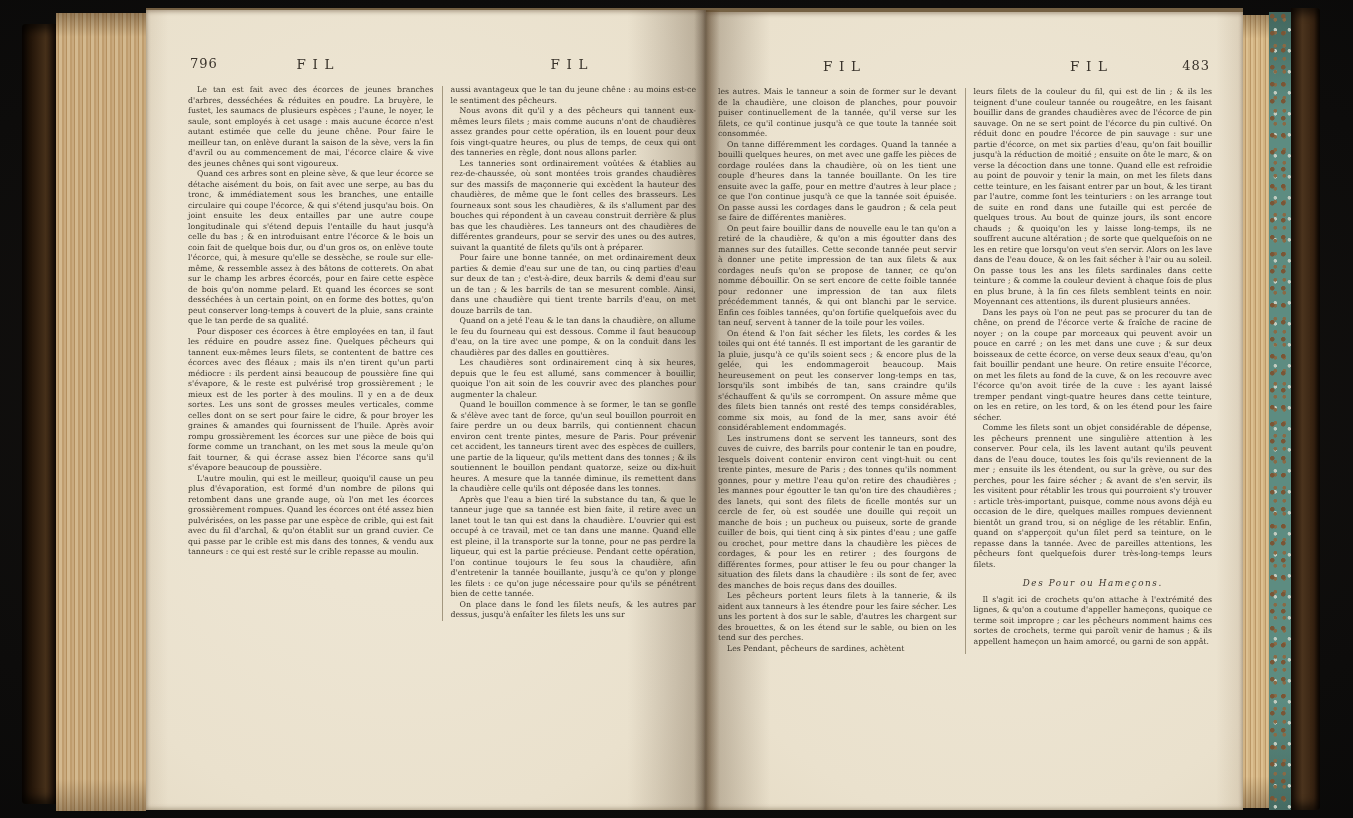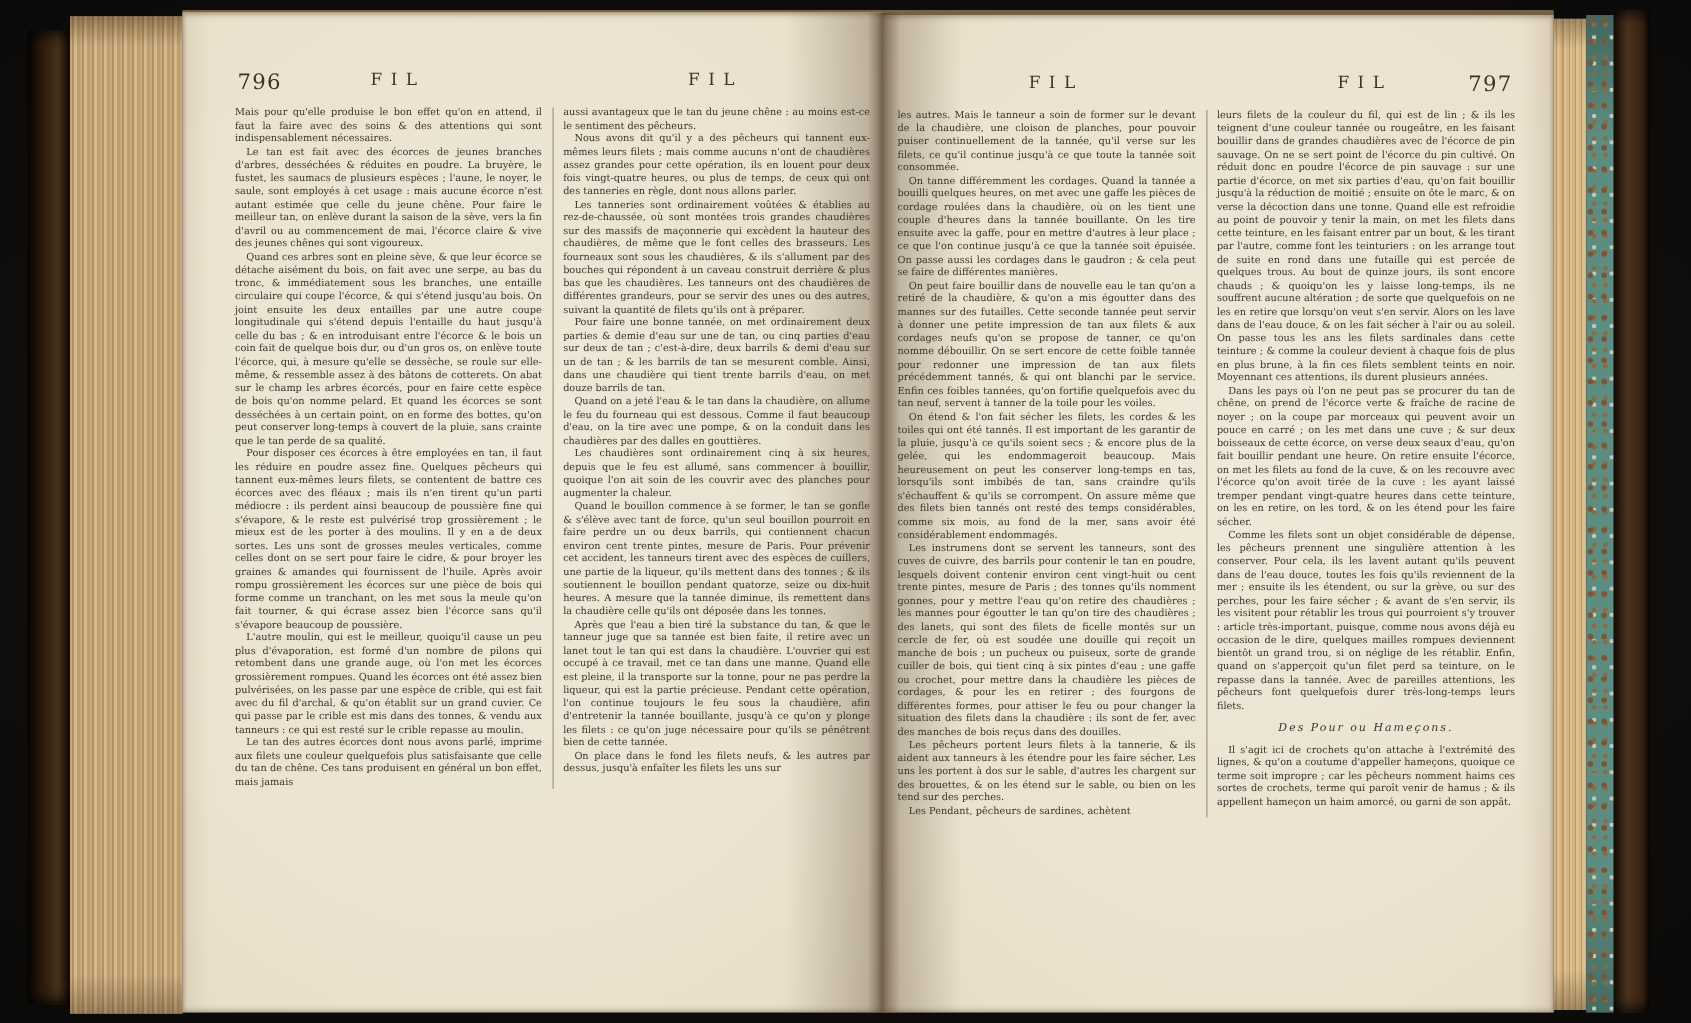--- a/index.html
+++ b/index.html
@@ -50,21 +50,21 @@
     box-shadow:inset 0 6px 8px rgba(0,0,0,.55), inset 0 -6px 8px rgba(0,0,0,.55);}
 
   
   .page-inner{position:absolute;color:#37322a;}
   .page-left .page-inner{left:42px;top:46px;width:508px;}
   .page-right .page-inner{left:12px;top:46px;width:494px;}
   .page-header{position:relative;display:flex;height:18px;align-items:baseline;
     font-size:13.5px;color:#3a342c;}
   .page-header .half{flex:1;text-align:center;}
   .running-head{letter-spacing:.5em;margin-left:.5em;}
-  .page-num{position:absolute;top:0;font-size:17px;letter-spacing:1px;text-align:center;}
+  .page-num{position:absolute;top:0;font-size:13px;letter-spacing:1px;text-align:center;}
   .page-num.pn-left{left:2px;}
   .page-num.pn-right{right:2px;}
   .cols{display:flex;margin-top:11px;align-items:stretch;}
   .col{flex:1;text-align:justify;font-size:7.8px;line-height:10.5px;
     color:#3a352c;text-rendering:optimizeLegibility;}
   .rule{width:1px;margin:1px 8px 0 8px;background:#a3977f;}
   .col p{margin:0;}
   .col p.ind{text-indent:9px;}
   .col p.noind{text-indent:0;}
   .col p.sect-head{text-align:center;font-style:italic;font-size:8.8px;
@@ -81,26 +81,24 @@
 
     <div class="page page-left">
       <div class="page-inner">
         <div class="page-header">
           <span class="page-num pn-left">796</span>
           <span class="half running-head">FIL</span>
           <span class="half running-head">FIL</span>
         </div>
         <div class="cols">
           <div class="col">
-              <p class="noind">Mais pour qu'elle produise le bon effet qu'on en attend, il faut la faire avec des soins &amp; des attentions qui sont indispensablement nécessaires.</p>
               <p class="ind">Le tan est fait avec des écorces de jeunes branches d'arbres, desséchées &amp; réduites en poudre. La bruyère, le fustet, les saumacs de plusieurs espèces ; l'aune, le noyer, le saule, sont employés à cet usage : mais aucune écorce n'est autant estimée que celle du jeune chêne. Pour faire le meilleur tan, on enlève durant la saison de la sève, vers la fin d'avril ou au commencement de mai, l'écorce claire &amp; vive des jeunes chênes qui sont vigoureux.</p>
               <p class="ind">Quand ces arbres sont en pleine sève, &amp; que leur écorce se détache aisément du bois, on fait avec une serpe, au bas du tronc, &amp; immédiatement sous les branches, une entaille circulaire qui coupe l'écorce, &amp; qui s'étend jusqu'au bois. On joint ensuite les deux entailles par une autre coupe longitudinale qui s'étend depuis l'entaille du haut jusqu'à celle du bas ; &amp; en introduisant entre l'écorce &amp; le bois un coin fait de quelque bois dur, ou d'un gros os, on enlève toute l'écorce, qui, à mesure qu'elle se dessèche, se roule sur elle-même, &amp; ressemble assez à des bâtons de cotterets. On abat sur le champ les arbres écorcés, pour en faire cette espèce de bois qu'on nomme pelard. Et quand les écorces se sont desséchées à un certain point, on en forme des bottes, qu'on peut conserver long-temps à couvert de la pluie, sans crainte que le tan perde de sa qualité.</p>
               <p class="ind">Pour disposer ces écorces à être employées en tan, il faut les réduire en poudre assez fine. Quelques pêcheurs qui tannent eux-mêmes leurs filets, se contentent de battre ces écorces avec des fléaux ; mais ils n'en tirent qu'un parti médiocre : ils perdent ainsi beaucoup de poussière fine qui s'évapore, &amp; le reste est pulvérisé trop grossièrement ; le mieux est de les porter à des moulins. Il y en a de deux sortes. Les uns sont de grosses meules verticales, comme celles dont on se sert pour faire le cidre, &amp; pour broyer les graines &amp; amandes qui fournissent de l'huile. Après avoir rompu grossièrement les écorces sur une pièce de bois qui forme comme un tranchant, on les met sous la meule qu'on fait tourner, &amp; qui écrase assez bien l'écorce sans qu'il s'évapore beaucoup de poussière.</p>
               <p class="ind">L'autre moulin, qui est le meilleur, quoiqu'il cause un peu plus d'évaporation, est formé d'un nombre de pilons qui retombent dans une grande auge, où l'on met les écorces grossièrement rompues. Quand les écorces ont été assez bien pulvérisées, on les passe par une espèce de crible, qui est fait avec du fil d'archal, &amp; qu'on établit sur un grand cuvier. Ce qui passe par le crible est mis dans des tonnes, &amp; vendu aux tanneurs : ce qui est resté sur le crible repasse au moulin.</p>
-              <p class="ind">Le tan des autres écorces dont nous avons parlé, imprime aux filets une couleur quelquefois plus satisfaisante que celle du tan de chêne. Ces tans produisent en général un bon effet, mais jamais</p>
             </div>
           <div class="rule"></div>
           <div class="col">
               <p class="noind">aussi avantageux que le tan du jeune chêne : au moins est-ce le sentiment des pêcheurs.</p>
               <p class="ind">Nous avons dit qu'il y a des pêcheurs qui tannent eux-mêmes leurs filets ; mais comme aucuns n'ont de chaudières assez grandes pour cette opération, ils en louent pour deux fois vingt-quatre heures, ou plus de temps, de ceux qui ont des tanneries en règle, dont nous allons parler.</p>
               <p class="ind">Les tanneries sont ordinairement voûtées &amp; établies au rez-de-chaussée, où sont montées trois grandes chaudières sur des massifs de maçonnerie qui excèdent la hauteur des chaudières, de même que le font celles des brasseurs. Les fourneaux sont sous les chaudières, &amp; ils s'allument par des bouches qui répondent à un caveau construit derrière &amp; plus bas que les chaudières. Les tanneurs ont des chaudières de différentes grandeurs, pour se servir des unes ou des autres, suivant la quantité de filets qu'ils ont à préparer.</p>
               <p class="ind">Pour faire une bonne tannée, on met ordinairement deux parties &amp; demie d'eau sur une de tan, ou cinq parties d'eau sur deux de tan ; c'est-à-dire, deux barrils &amp; demi d'eau sur un de tan ; &amp; les barrils de tan se mesurent comble. Ainsi, dans une chaudière qui tient trente barrils d'eau, on met douze barrils de tan.</p>
               <p class="ind">Quand on a jeté l'eau &amp; le tan dans la chaudière, on allume le feu du fourneau qui est dessous. Comme il faut beaucoup d'eau, on la tire avec une pompe, &amp; on la conduit dans les chaudières par des dalles en gouttières.</p>
               <p class="ind">Les chaudières sont ordinairement cinq à six heures, depuis que le feu est allumé, sans commencer à bouillir, quoique l'on ait soin de les couvrir avec des planches pour augmenter la chaleur.</p>
               <p class="ind">Quand le bouillon commence à se former, le tan se gonfle &amp; s'élève avec tant de force, qu'un seul bouillon pourroit en faire perdre un ou deux barrils, qui contiennent chacun environ cent trente pintes, mesure de Paris. Pour prévenir cet accident, les tanneurs tirent avec des espèces de cuillers, une partie de la liqueur, qu'ils mettent dans des tonnes ; &amp; ils soutiennent le bouillon pendant quatorze, seize ou dix-huit heures. A mesure que la tannée diminue, ils remettent dans la chaudière celle qu'ils ont déposée dans les tonnes.</p>
@@ -109,21 +107,21 @@
             </div>
         </div>
       </div>
     </div>
 
     <div class="page page-right">
       <div class="page-inner">
         <div class="page-header">
           <span class="half running-head">FIL</span>
           <span class="half running-head">FIL</span>
-          <span class="page-num pn-right">797</span>
+          <span class="page-num pn-right">483</span>
         </div>
         <div class="cols">
           <div class="col">
               <p class="noind">les autres. Mais le tanneur a soin de former sur le devant de la chaudière, une cloison de planches, pour pouvoir puiser continuellement de la tannée, qu'il verse sur les filets, ce qu'il continue jusqu'à ce que toute la tannée soit consommée.</p>
               <p class="ind">On tanne différemment les cordages. Quand la tannée a bouilli quelques heures, on met avec une gaffe les pièces de cordage roulées dans la chaudière, où on les tient une couple d'heures dans la tannée bouillante. On les tire ensuite avec la gaffe, pour en mettre d'autres à leur place ; ce que l'on continue jusqu'à ce que la tannée soit épuisée. On passe aussi les cordages dans le gaudron ; &amp; cela peut se faire de différentes manières.</p>
               <p class="ind">On peut faire bouillir dans de nouvelle eau le tan qu'on a retiré de la chaudière, &amp; qu'on a mis égoutter dans des mannes sur des futailles. Cette seconde tannée peut servir à donner une petite impression de tan aux filets &amp; aux cordages neufs qu'on se propose de tanner, ce qu'on nomme débouillir. On se sert encore de cette foible tannée pour redonner une impression de tan aux filets précédemment tannés, &amp; qui ont blanchi par le service. Enfin ces foibles tannées, qu'on fortifie quelquefois avec du tan neuf, servent à tanner de la toile pour les voiles.</p>
               <p class="ind">On étend &amp; l'on fait sécher les filets, les cordes &amp; les toiles qui ont été tannés. Il est important de les garantir de la pluie, jusqu'à ce qu'ils soient secs ; &amp; encore plus de la gelée, qui les endommageroit beaucoup. Mais heureusement on peut les conserver long-temps en tas, lorsqu'ils sont imbibés de tan, sans craindre qu'ils s'échauffent &amp; qu'ils se corrompent. On assure même que des filets bien tannés ont resté des temps considérables, comme six mois, au fond de la mer, sans avoir été considérablement endommagés.</p>
               <p class="ind">Les instrumens dont se servent les tanneurs, sont des cuves de cuivre, des barrils pour contenir le tan en poudre, lesquels doivent contenir environ cent vingt-huit ou cent trente pintes, mesure de Paris ; des tonnes qu'ils nomment gonnes, pour y mettre l'eau qu'on retire des chaudières ; les mannes pour égoutter le tan qu'on tire des chaudières ; des lanets, qui sont des filets de ficelle montés sur un cercle de fer, où est soudée une douille qui reçoit un manche de bois ; un pucheux ou puiseux, sorte de grande cuiller de bois, qui tient cinq à six pintes d'eau ; une gaffe ou crochet, pour mettre dans la chaudière les pièces de cordages, &amp; pour les en retirer ; des fourgons de différentes formes, pour attiser le feu ou pour changer la situation des filets dans la chaudière : ils sont de fer, avec des manches de bois reçus dans des douilles.</p>
               <p class="ind">Les pêcheurs portent leurs filets à la tannerie, &amp; ils aident aux tanneurs à les étendre pour les faire sécher. Les uns les portent à dos sur le sable, d'autres les chargent sur des brouettes, &amp; on les étend sur le sable, ou bien on les tend sur des perches.</p>
               <p class="ind">Les Pendant, pêcheurs de sardines, achètent</p>

